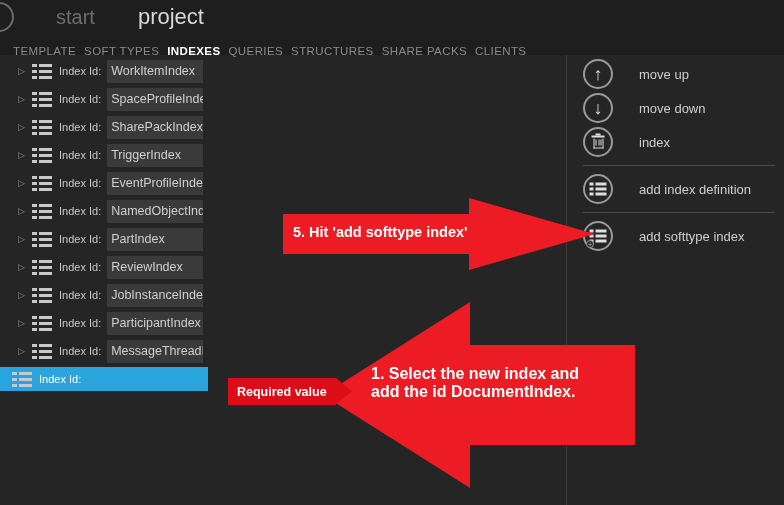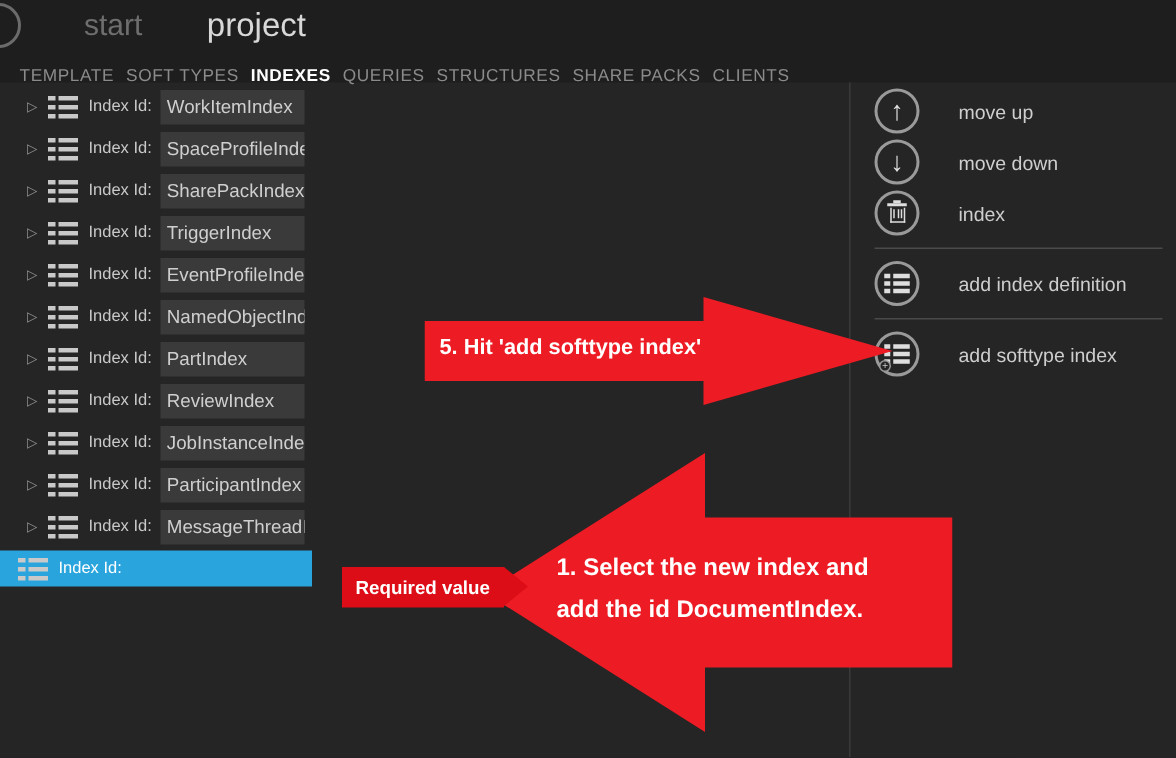--- a/index.html
+++ b/index.html
@@ -302,21 +302,21 @@
   }
   #arrow1 {
     position: absolute;
     left: 323px; top: 302px;
     width: 312px; height: 186px;
     z-index: 4;
   }
   #arrow1-text {
     left: 371px; top: 365px;
     font-size: 16px;
-    line-height: 28px;
+    line-height: 18px;
   }
 </style>
 </head>
 <body>
 
 <div id="app">
 
   <div class="header">
     <div class="title-row">
       <div class="app-logo"></div>

